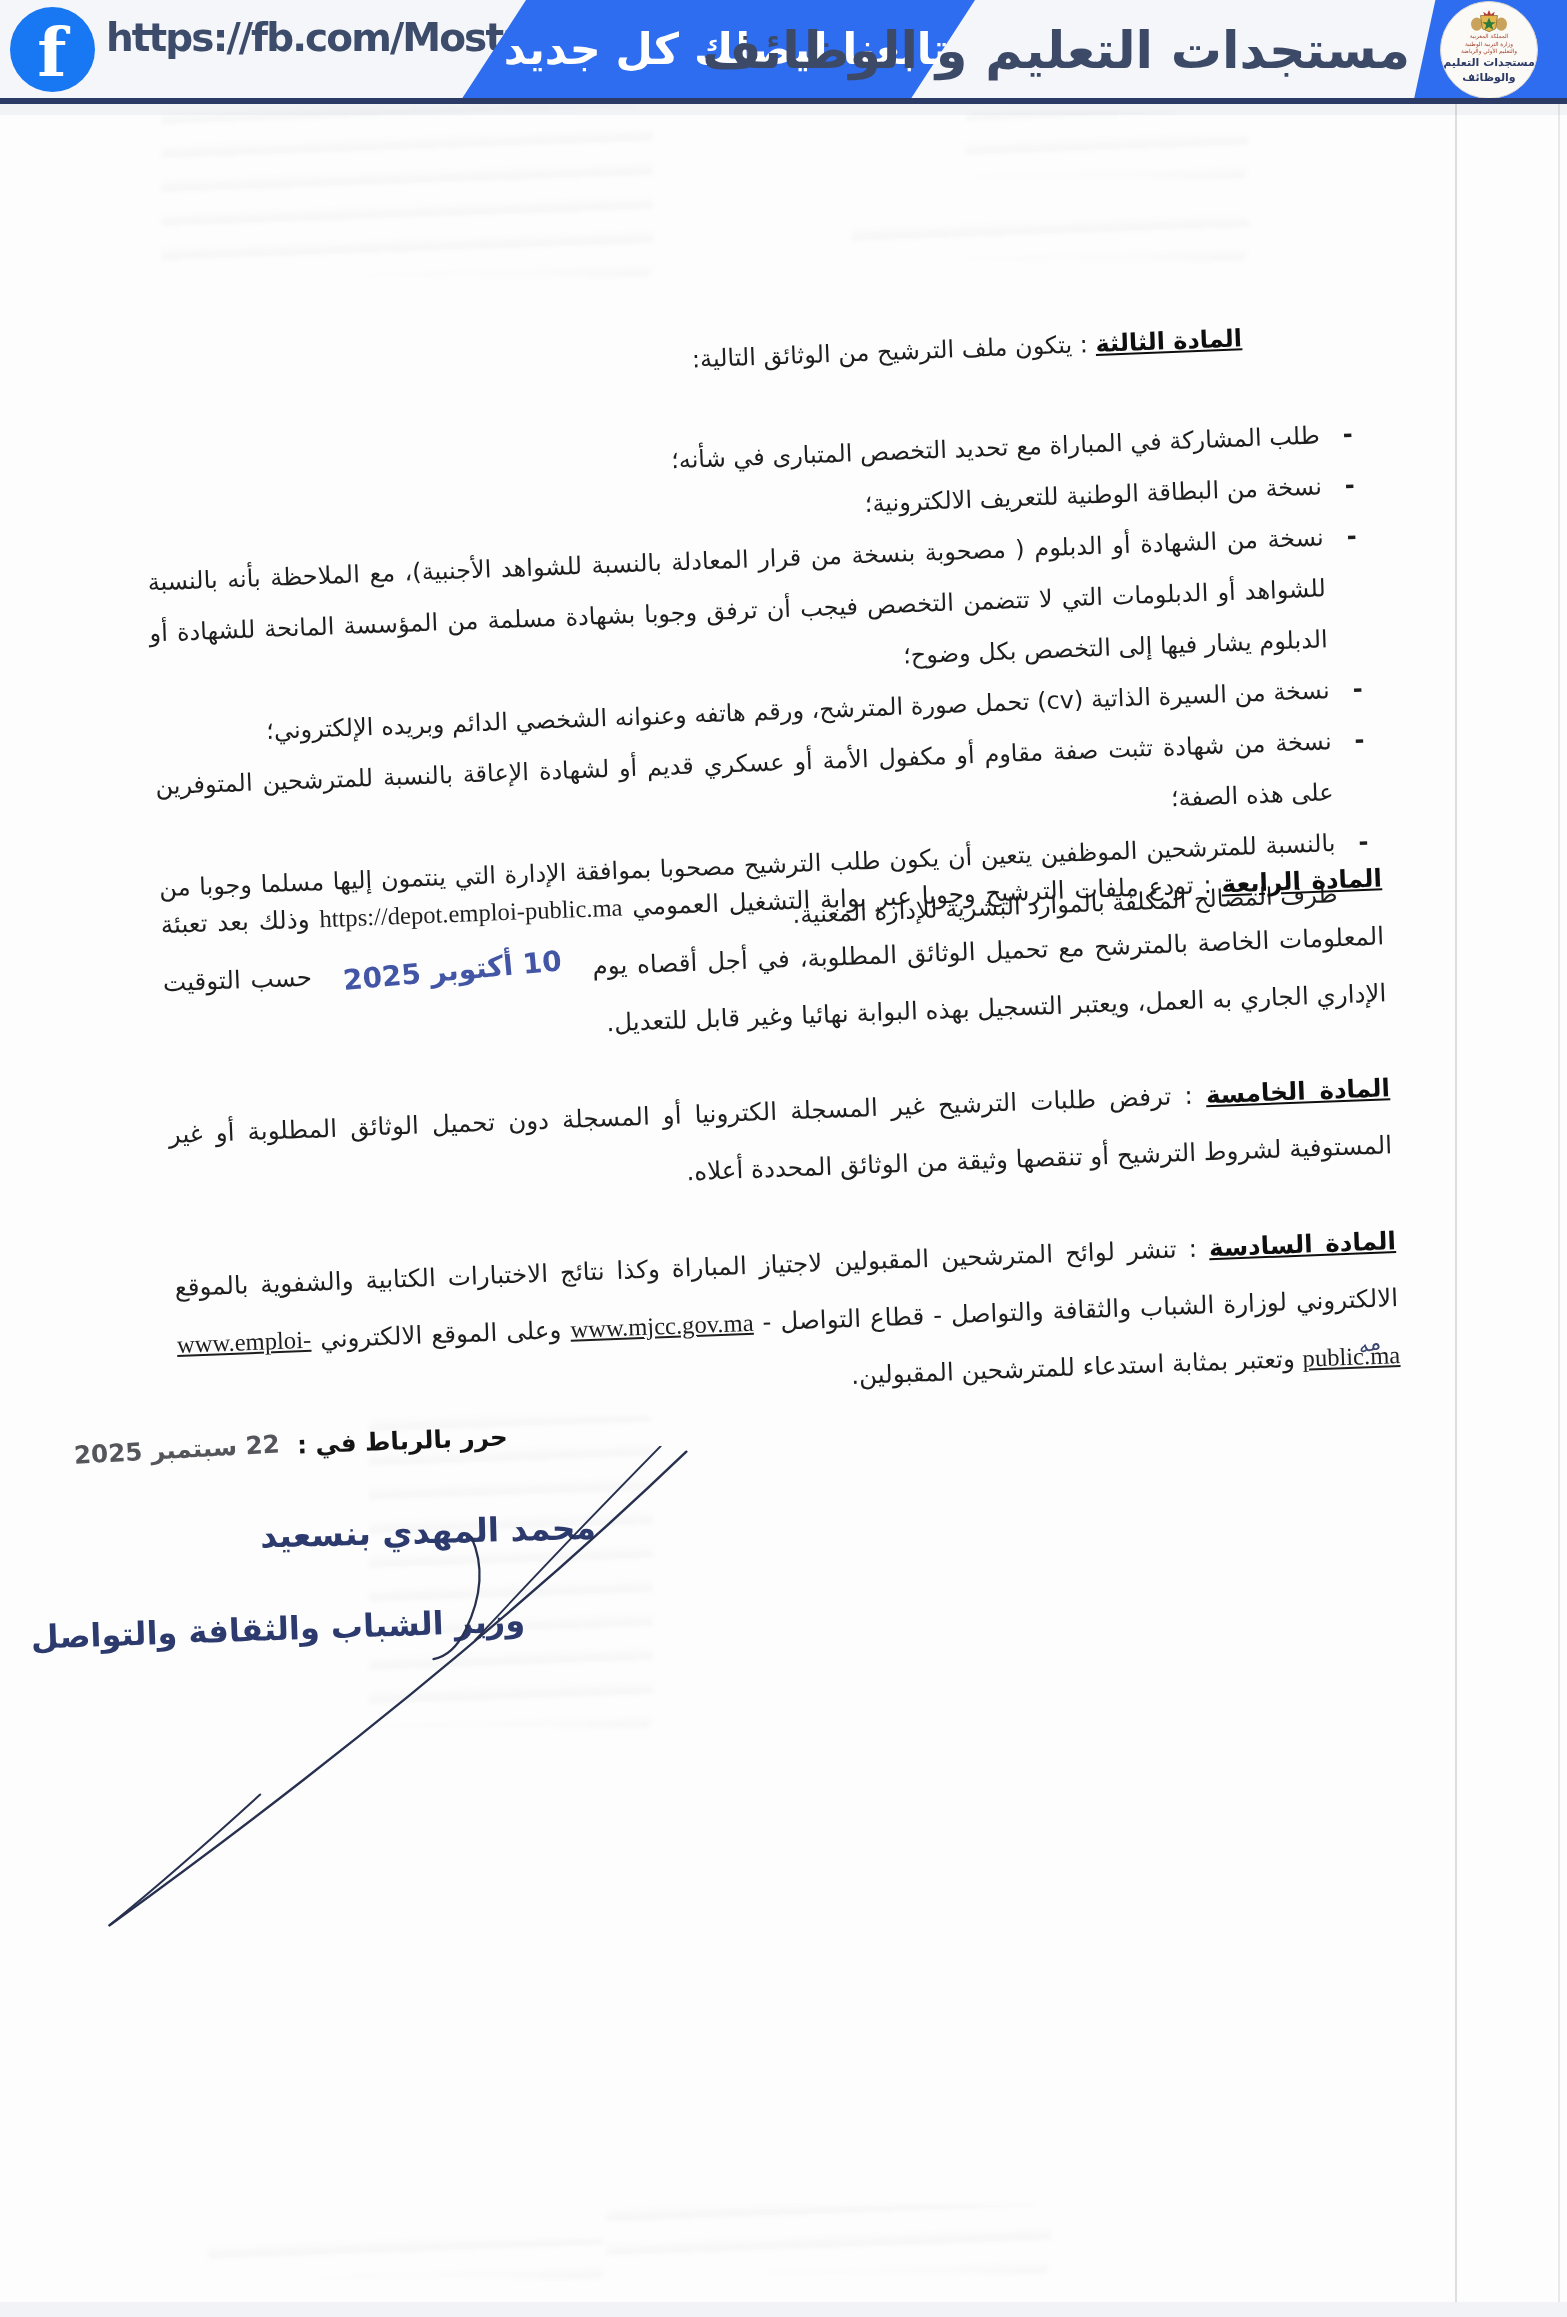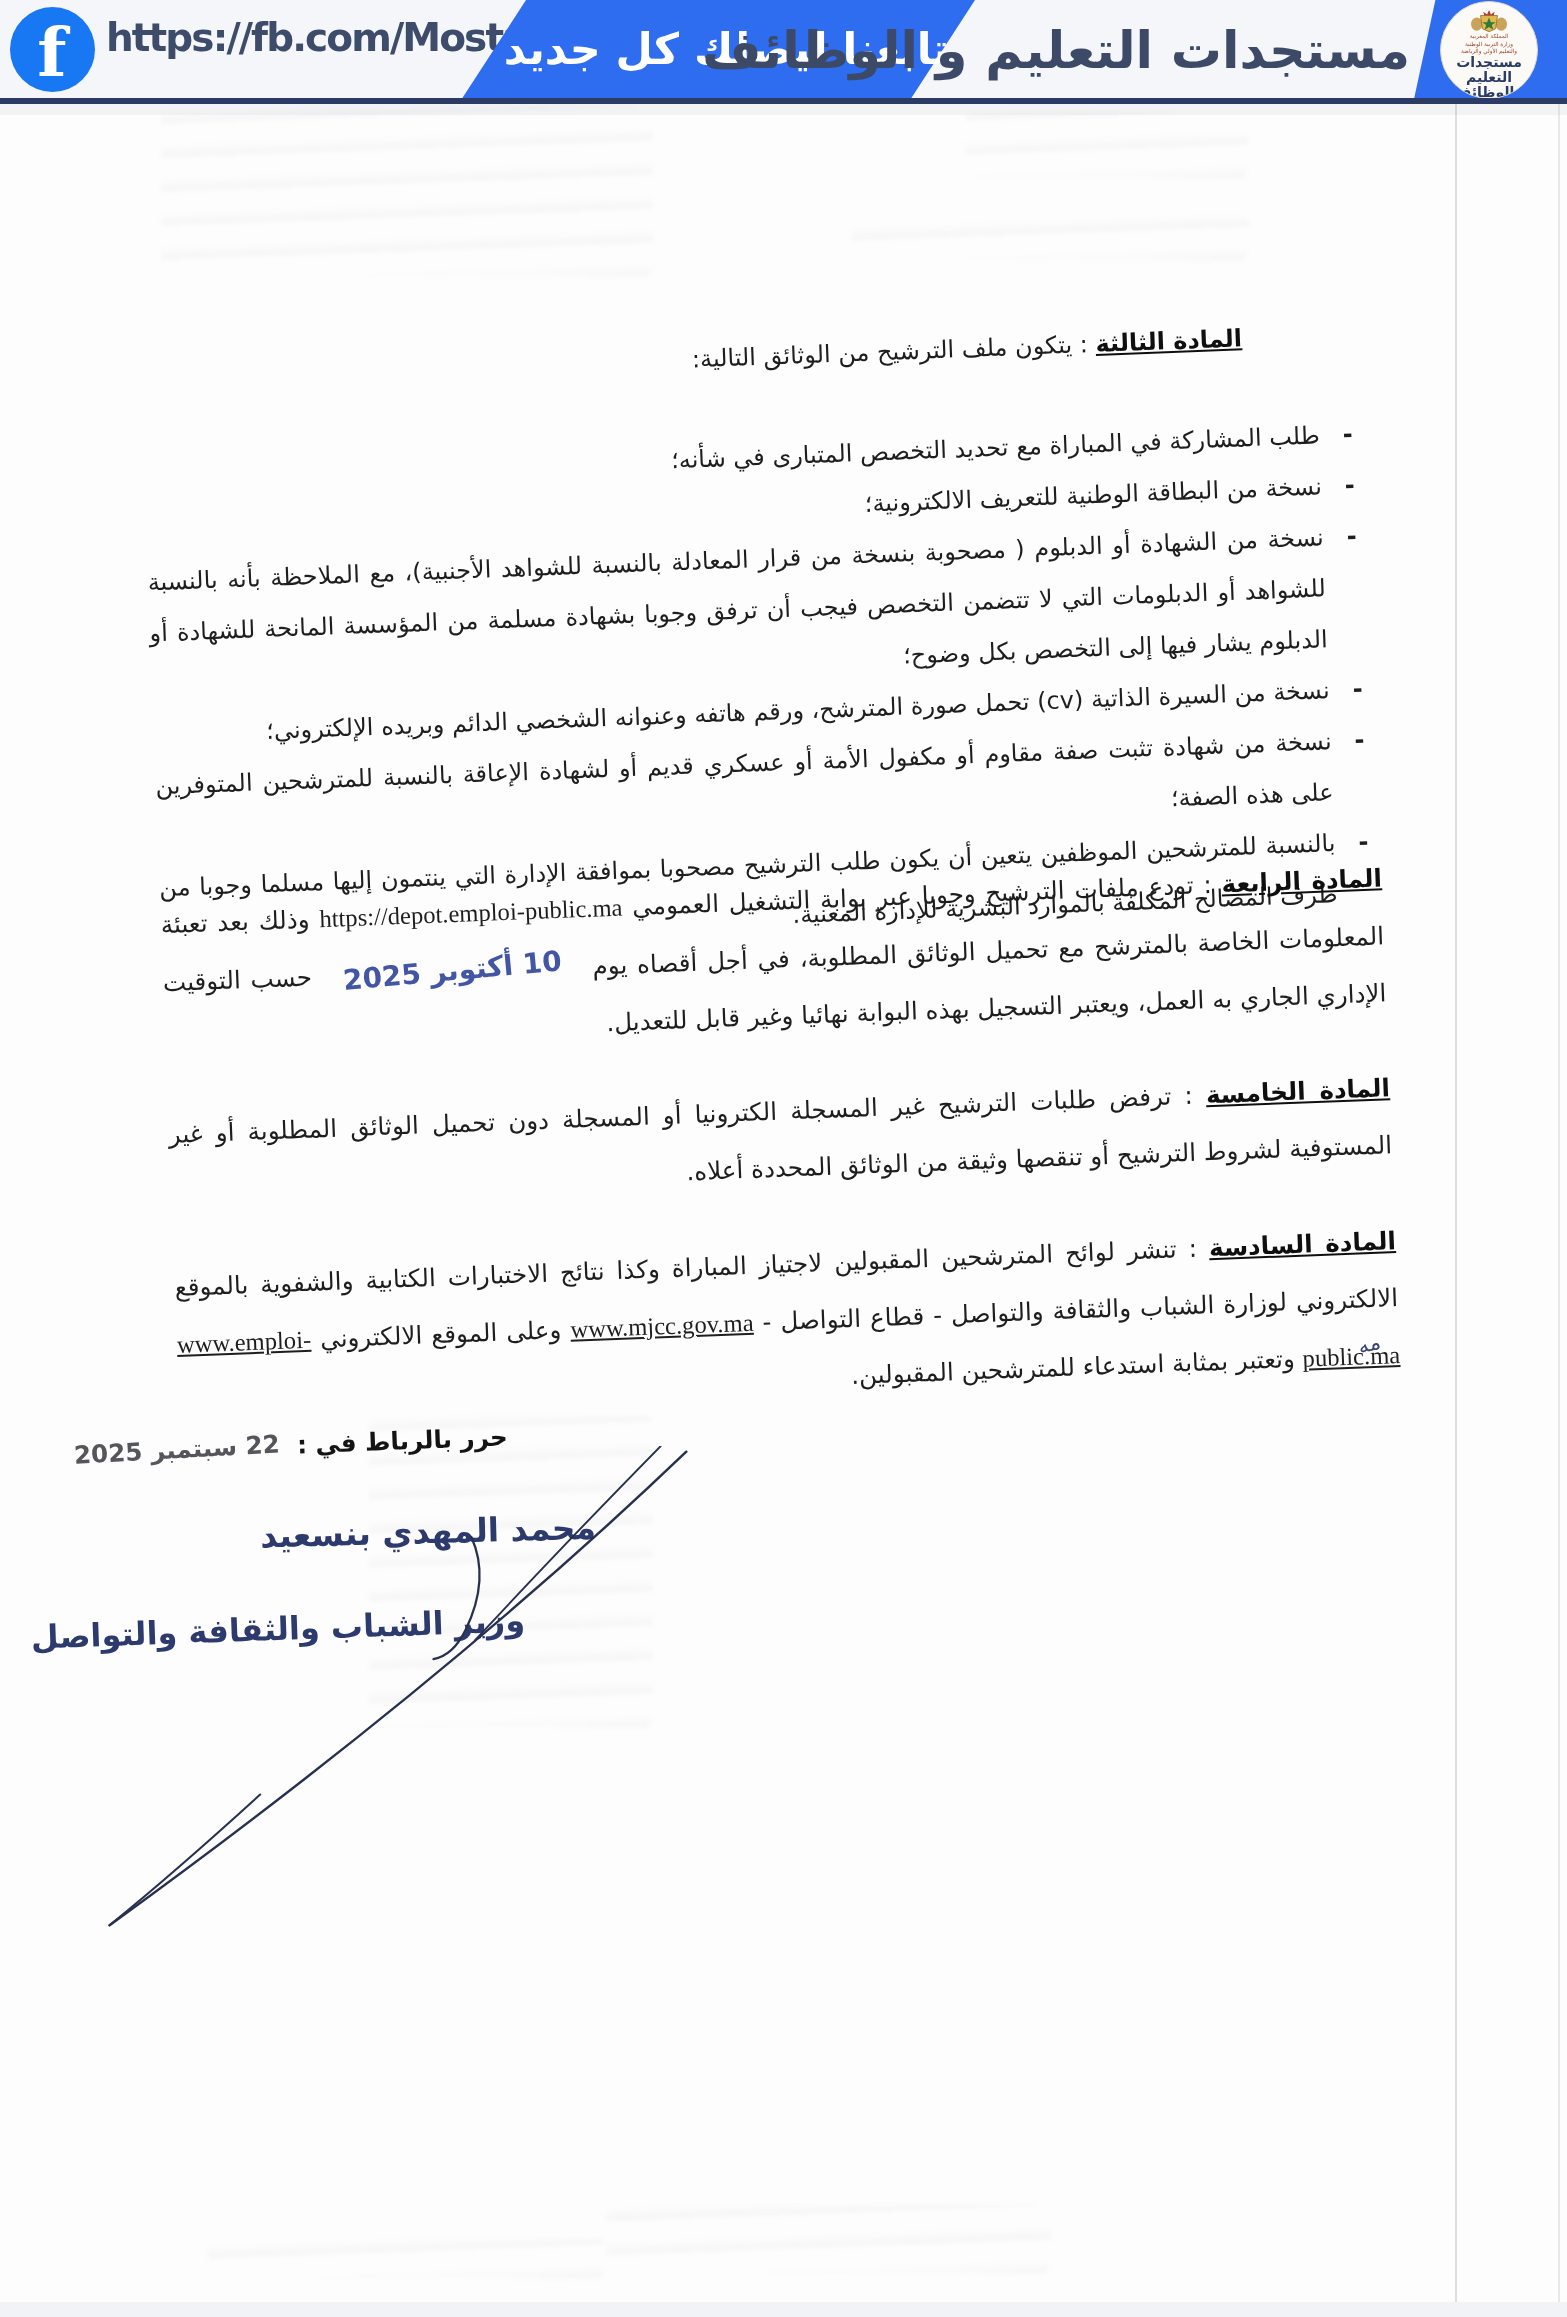--- a/index.html
+++ b/index.html
@@ -20,21 +20,21 @@
           transform:skewX(-33deg);transform-origin:0 0;}
   .banner-text{position:absolute;left:504px;top:0;width:445px;height:99px;line-height:99px;
                text-align:left;color:#ffffff;font-weight:bold;font-size:43px;direction:rtl;white-space:nowrap;}
   .site-title{position:absolute;left:1022px;top:21px;width:388px;text-align:center;direction:rtl;
               color:#3c4a68;font-weight:bold;font-size:51px;white-space:nowrap;}
   .logo-back{position:absolute;left:1414px;top:0;width:153px;height:99px;background:#2e6cf0;
              clip-path:polygon(14% 0,100% 0,100% 100%,0 100%);}
   .logo-circle{position:absolute;left:1440px;top:0.9px;width:98px;height:98px;border-radius:50%;
                background:#fbfaf6;border:0.9px solid #d8d5ce;text-align:center;direction:rtl;overflow:hidden;}
   .logo-kingdom{font-size:5.7px;line-height:6.6px;color:#a5452e;margin-top:0.9px;}
-  .logo-title{font-size:14px;line-height:15px;font-weight:bold;color:#2c3b66;}
+  .logo-title{font-size:11px;line-height:15px;font-weight:bold;color:#2c3b66;}
   .emblem{display:block;margin:5.7px auto 0.9px auto;}
 
   
   .page-top-strip{position:absolute;left:0;top:104px;width:1567px;height:11.4px;background:#f2f3f5;}
   .scan-edge{position:absolute;left:1455px;top:104px;width:1.9px;height:2205px;background:rgba(160,162,175,0.35);}
   .scan-edge2{position:absolute;left:1558px;top:104px;width:1.9px;height:2205px;background:rgba(170,172,182,0.25);}
   .bottom-strip{position:absolute;left:0;top:2302px;width:1567px;height:16px;background:#f2f3f6;}
   .ghost{position:absolute;border-radius:9.5px;opacity:.55;filter:blur(2.8px);
          background:repeating-linear-gradient(-2deg,rgba(95,100,115,0.10) 0 3.8px,rgba(95,100,115,0.03) 3.8px 11.4px,transparent 11.4px 34px);}
 

